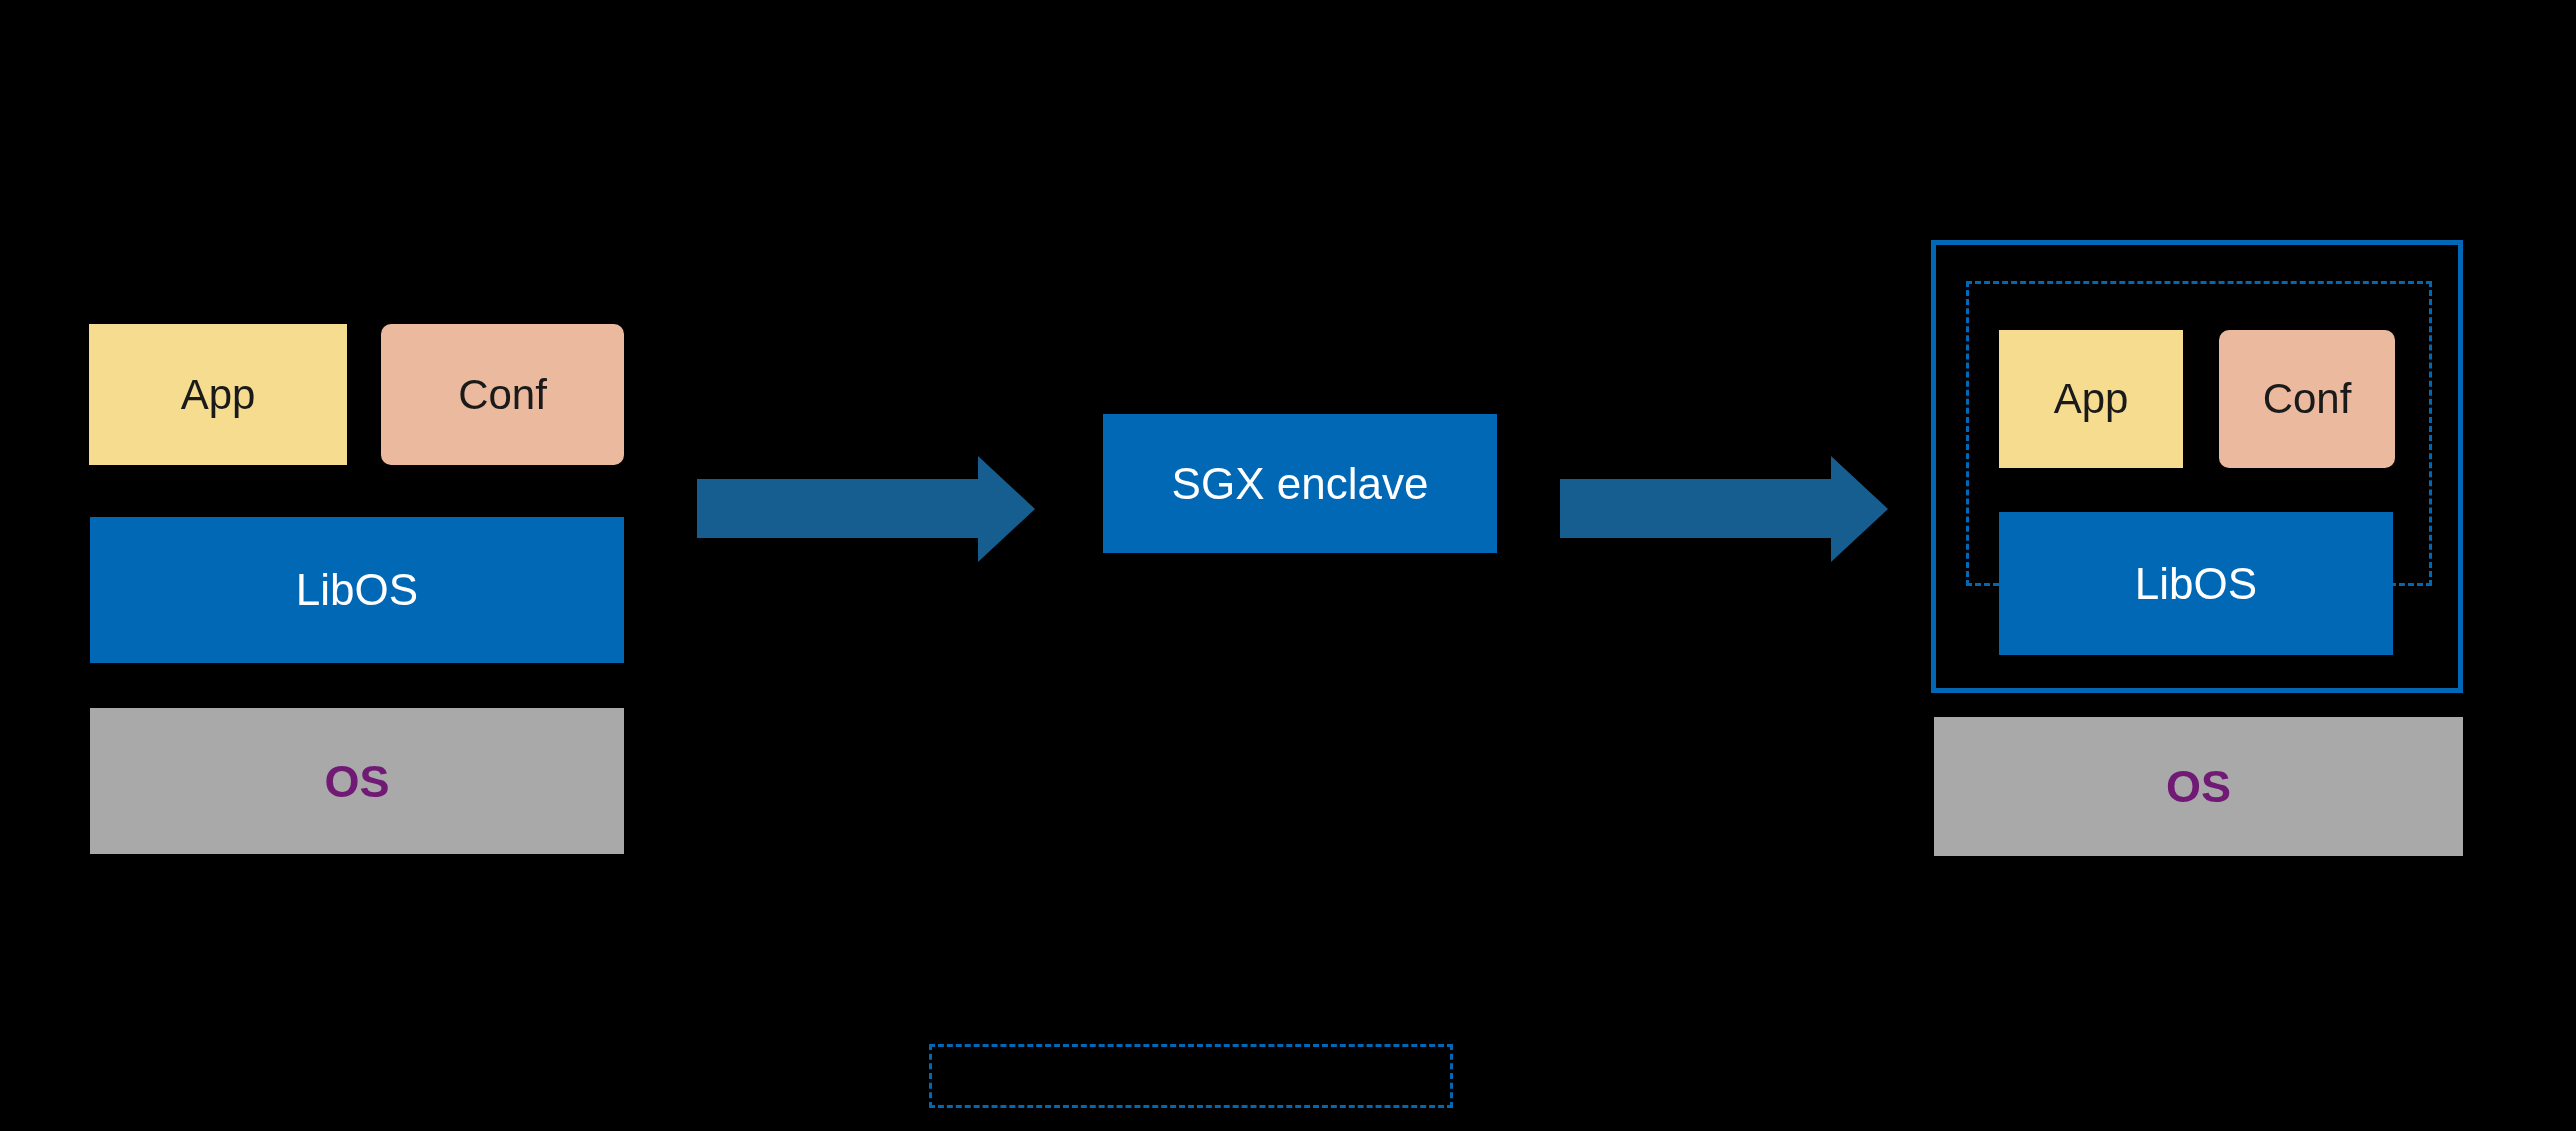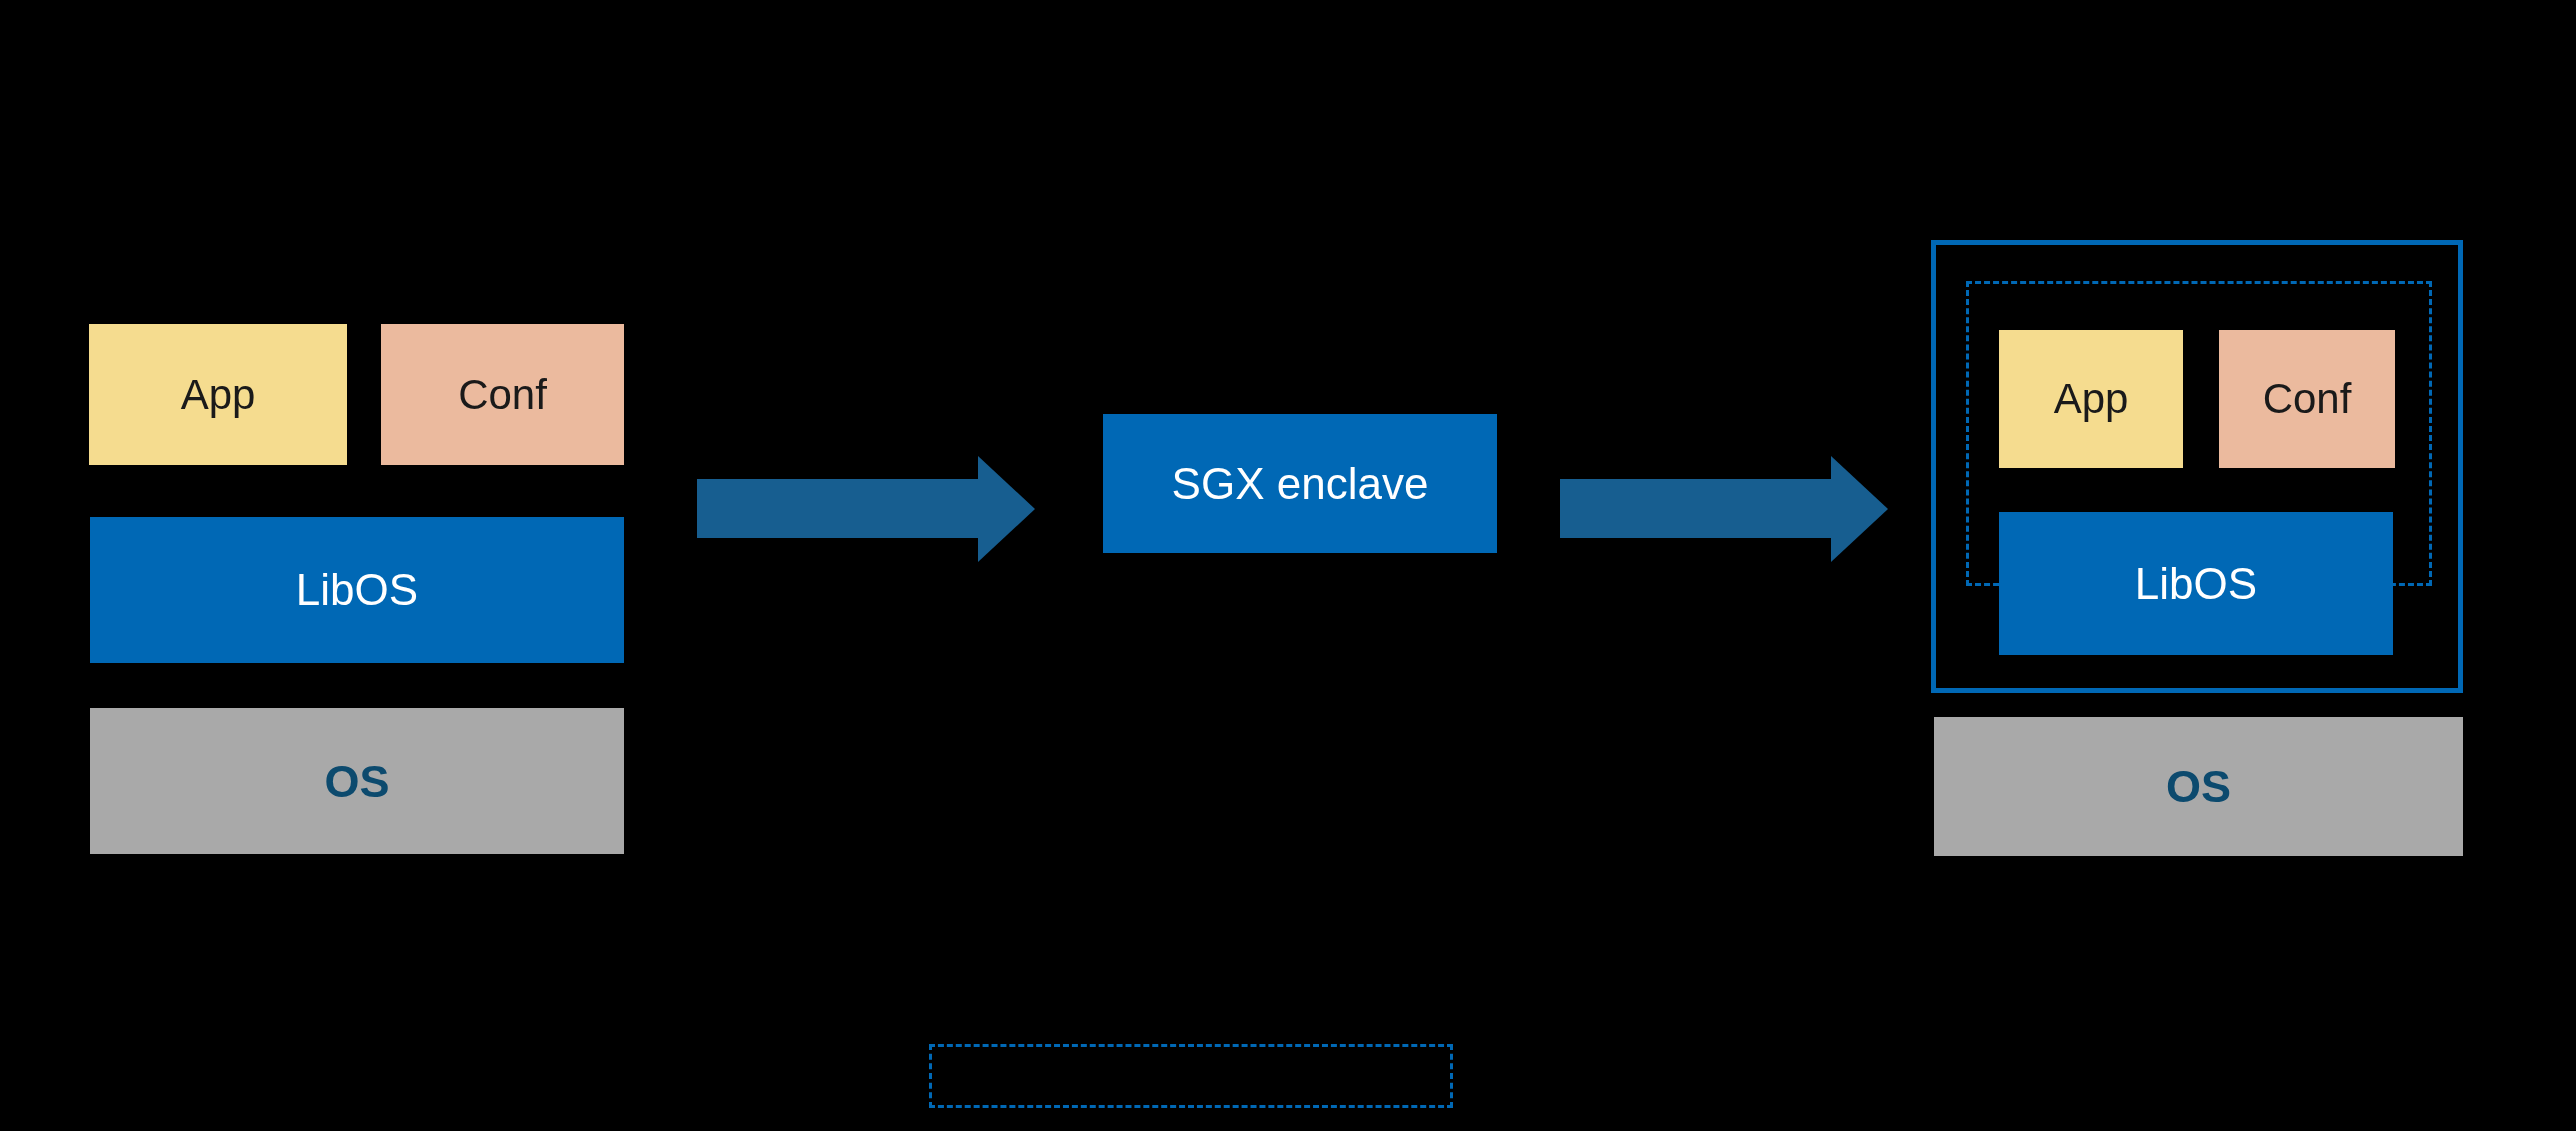--- a/index.html
+++ b/index.html
@@ -21,23 +21,23 @@
     align-items: center;
     justify-content: center;
     box-sizing: border-box;
   }
   .box span {
     display: block;
     line-height: 1;
   }
   
   .fill-app  { background: #F5DC8F; color: #1A1A1A; font-size: 42px; }
-  .fill-conf { background: #EBBA9E; color: #1A1A1A; font-size: 42px; }
+  .fill-conf { background: #EBBA9E; color: #1A1A1A; font-size: 42px; border-radius: 10px; }
   .fill-blue { background: #0068B5; color: #FFFFFF; font-size: 44px; }
-  .fill-gray { background: #A9A9A9; color: #0c4a6e; font-size: 45px; font-weight: bold; }
+  .fill-gray { background: #A9A9A9; color: #701a75; font-size: 45px; font-weight: bold; }
 
   
   .l-app   { left: 89px;  top: 324px;  width: 258px; height: 141px; }
   .l-conf  { left: 381px;  top: 324px;  width: 243px; height: 141px; }
   .l-libos { left: 90px;  top: 517px;  width: 534px; height: 146px; }
   .l-os    { left: 90px;  top: 708px; width: 534px; height: 146px; }
 
   
   .sgx     { left: 1103px; top: 414px;  width: 394px; height: 139px; }
 

